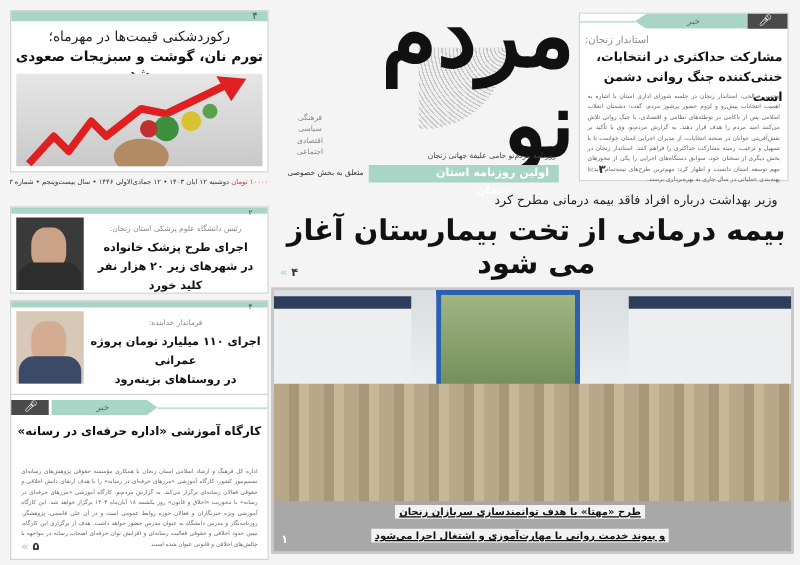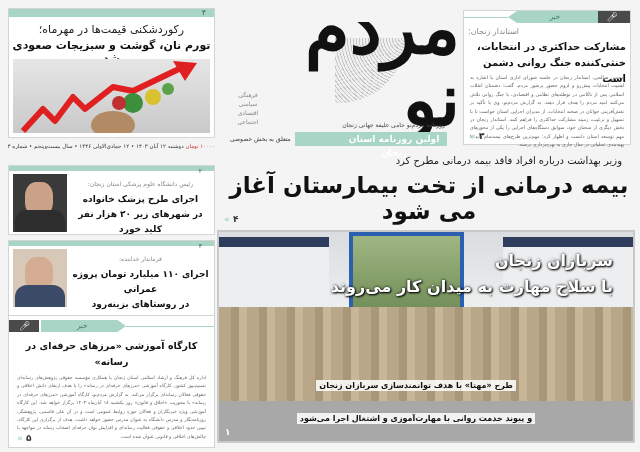--- a/index.html
+++ b/index.html
@@ -60,21 +60,21 @@
   
   #main-photo { left: 217px; top: 230px; width: 418px; height: 213px; border: 2px solid #c9c9c9; overflow: hidden; background: #bbb; }
   #main-photo .sky { position: absolute; left: 0; right: 0; top: 0; height: 80px; background: linear-gradient(180deg,#d9dde0,#eef0f0); }
   #main-photo .bldg-l { position: absolute; left: 0; top: 5px; width: 110px; height: 80px; background: #eceeef; border-top: 10px solid #2f3d5c; }
   #main-photo .bldg-r { position: absolute; right: 0; top: 5px; width: 130px; height: 80px; background: #eceeef; border-top: 10px solid #2f3d5c; }
   #main-photo .gate { position: absolute; left: 130px; top: 0; width: 115px; height: 85px; border: 4px solid #2b5fb0; border-bottom: none; background: linear-gradient(180deg,#9fb683,#6e8a55); }
   #main-photo .crowd { position: absolute; left: 0; right: 0; top: 75px; height: 100px; background: repeating-linear-gradient(90deg,#b9a78a 0 12px,#a9977a 12px 20px,#c8b797 20px 28px); }
   #main-photo .ground { position: absolute; left: 0; right: 0; bottom: 0; height: 40px; background: #a8a8a8; }
   #main-photo .headline { position: absolute; right: 20px; top: 16px; font-size: 16px; font-weight: bold; color: #fff; direction: rtl; text-align: right; line-height: 26px; text-shadow: 0 0 3px #000, 1px 1px 2px #000; }
   #main-photo .cap { position: absolute; left: 70px; right: 90px; bottom: 6px; direction: rtl; text-align: center; }
-  #main-photo .cap span { display: inline-block; background: rgba(255,255,255,.85); color: #111; font-size: 8px; font-weight: bold; padding: 1px 3px; margin: 11px 0; }
+  #main-photo .cap span { display: inline-block; background: rgba(255,255,255,.85); color: #111; font-size: 8px; font-weight: bold; padding: 1px 3px; margin: 1px 0; text-decoration: underline; }
   #main-photo .pg { position: absolute; left: 6px; bottom: 4px; color: #fff; }
 
   
   .person-card { left: 8px; width: 207px; }
   .person-card .teal-bar { position: absolute; left: 0; right: 0; top: 0; height: 5px; }
   .person-card .page-no { position: absolute; right: 12px; top: 1px; font-size: 6px; color: #2c5a4c; }
   .person-card .photo { position: absolute; left: 4px; top: 8px; width: 54px; height: 58px; overflow: hidden; }
   .person-card .kicker { position: absolute; left: 62px; right: 4px; top: 14px; font-size: 6px; color: #888; direction: rtl; text-align: center; }
   .person-card .title { position: absolute; left: 62px; right: 4px; top: 26px; font-size: 9px; font-weight: bold; color: #111; direction: rtl; text-align: center; line-height: 15px; }
   #doctor-card { top: 165px; height: 70px; }
@@ -160,24 +160,20 @@
   <span>۴</span>
 </div>
 
 <div id="main-photo" class="abs">
   <div class="sky"></div>
   <div class="bldg-l"></div>
   <div class="bldg-r"></div>
   <div class="gate"></div>
   <div class="crowd"></div>
   <div class="ground"></div>
-  <div class="headline">
-    <div>سربازان زنجان</div>
-    <div>با سلاح مهارت به میدان کار می‌روند</div>
-  </div>
   <div class="cap">
     <span>طرح «مهتا» با هدف توانمندسازی سربازان زنجان</span><br>
     <span>و پیوند خدمت روانی با مهارت‌آموزی و اشتغال اجرا می‌شود</span>
   </div>
   <span class="pg num">۱</span>
 </div>
 
 <div id="doctor-card" class="abs card person-card">
   <div class="teal-bar"></div>
   <span class="page-no">۲</span>
@@ -208,20 +204,20 @@
 
 <div id="workshop-card" class="abs card">
   <div class="hdr">
     <div class="dark"></div>
     <span class="hdr-icon" style="left:10px;">🎤︎</span>
     <div class="teal"></div>
     <span class="hdr-label" style="left:68px;">خبر</span>
     <div class="line"></div>
   </div>
   <div class="title">
-    <div>کارگاه آموزشی «مرزهای حرفه‌ای در رسانه»</div>
+    <div>کارگاه آموزشی «اداره حرفه‌ای در رسانه»</div>
   </div>
   <div class="body">اداره کل فرهنگ و ارشاد اسلامی استان زنجان با همکاری مؤسسه حقوقی پژوهش‌های رسانه‌ای تسنیم‌نیوز کشور، کارگاه آموزشی «مرزهای حرفه‌ای در رسانه» را با هدف ارتقای دانش اخلاقی و حقوقی فعالان رسانه‌ای برگزار می‌کند. به گزارش مردم‌نو، کارگاه آموزشی «مرزهای حرفه‌ای در رسانه» با محوریت «اخلاق و قانون» روز یکشنبه ۱۸ آبان‌ماه ۱۴۰۳ برگزار خواهد شد. این کارگاه آموزشی ویژه خبرنگاران و فعالان حوزه روابط عمومی است و در آن علی قاسمی، پژوهشگر، روزنامه‌نگار و مدرس دانشگاه به عنوان مدرس حضور خواهد داشت. هدف از برگزاری این کارگاه، تبیین حدود اخلاقی و حقوقی فعالیت رسانه‌ای و افزایش توان حرفه‌ای اصحاب رسانه در مواجهه با چالش‌های اخلاقی و قانونی عنوان شده است.</div>
   <span class="pg num">
     <span style="color:#a8d5c6;">«</span>
     <span>۵</span>
   </span>
 </div>
 
 </body></html>

